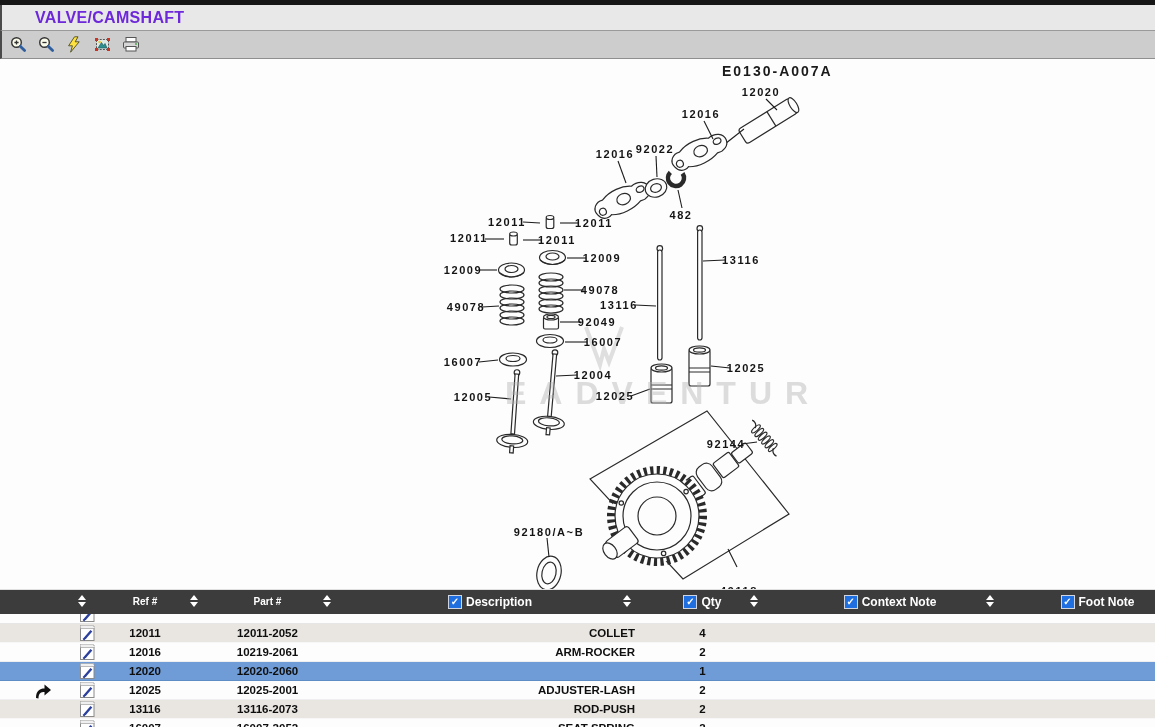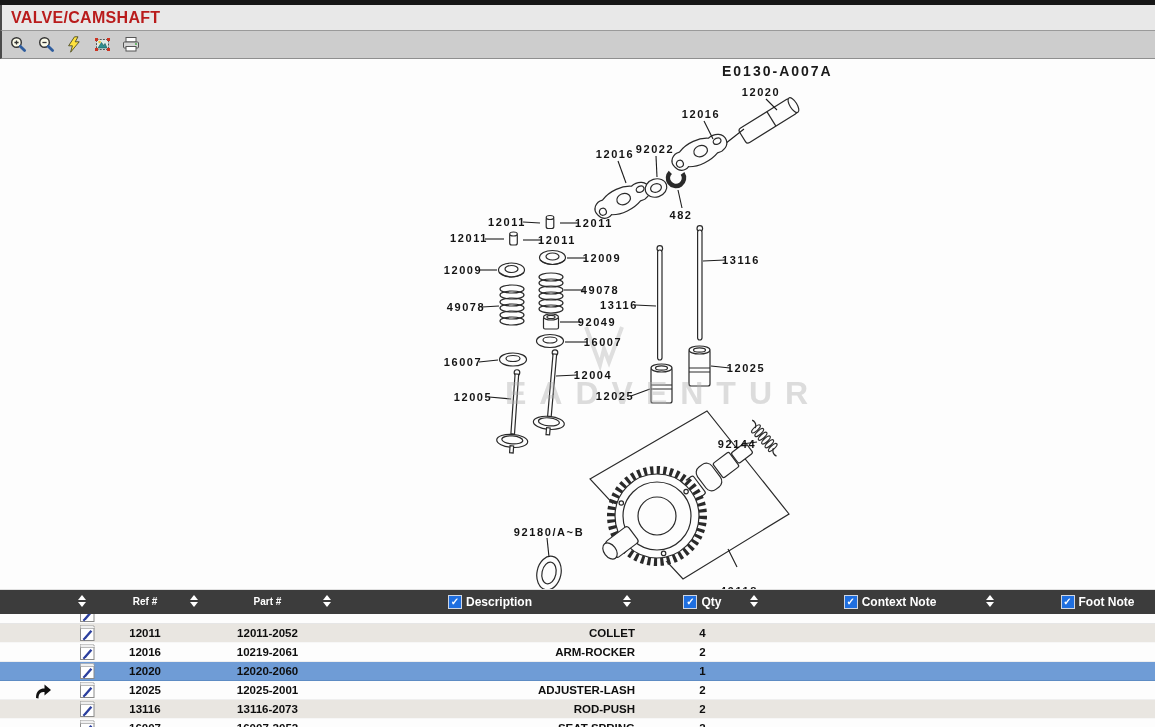--- a/index.html
+++ b/index.html
@@ -2,21 +2,21 @@
 <html><head>
 <meta charset="utf-8">
 <style>
   html,body{margin:0;padding:0;background:#777;}
   .screen{position:relative;width:1155px;height:727px;background:#fff;overflow:hidden;
           font-family:"Liberation Sans",sans-serif;}
   
   .top-strip{height:5px;background:#161616;}
   .title-bar{height:25px;background:#e8e8e8;border-bottom:1px solid #9a9a9a;border-left:2px solid #4a4a4a;
              display:flex;align-items:center;padding-left:9px;}
-  .title-bar span{font-size:16px;font-weight:700;color:#b91c1c;letter-spacing:.3px;}
+  .title-bar span{font-size:16px;font-weight:700;color:#6d28d9;letter-spacing:.3px;margin-left:24px;}
   .toolbar{height:27px;background:#cdcdcd;border-bottom:1px solid #8f8f8f;border-left:2px solid #4a4a4a;
            display:flex;align-items:center;gap:5px;padding:0 5px;}
   .tool-btn{width:21px;height:21px;display:flex;align-items:center;justify-content:center;
             background:transparent;border:1px solid transparent;cursor:pointer;}
   
   .diagram{position:relative;width:1155px;height:530px;background:#fdfdfd;}
   .parts-svg{position:absolute;left:0;top:0;}
   .drawing-number{position:absolute;left:722px;top:4px;font-size:14px;font-weight:700;
                   letter-spacing:2px;color:#1a1a1a;}
   .watermark{position:absolute;left:505px;top:316px;font-size:32px;font-weight:700;
@@ -299,21 +299,21 @@
         <span class="plabel" style="left: 600px; top: 231px;">49078</span>
         <span class="plabel" style="left: 619px; top: 246px;">13116</span>
         <span class="plabel" style="left: 741px; top: 201px;">13116</span>
         <span class="plabel" style="left: 597px; top: 263px;">92049</span>
         <span class="plabel" style="left: 603px; top: 283px;">16007</span>
         <span class="plabel" style="left: 463px; top: 303px;">16007</span>
         <span class="plabel" style="left: 593px; top: 316px;">12004</span>
         <span class="plabel" style="left: 473px; top: 338px;">12005</span>
         <span class="plabel" style="left: 615px; top: 337px;">12025</span>
         <span class="plabel" style="left: 746px; top: 309px;">12025</span>
-        <span class="plabel" style="left: 726px; top: 385px; margin-left: 11px;">92144</span>
+        <span class="plabel" style="left: 726px; top: 385px;">92144</span>
         <span class="plabel" style="left: 549px; top: 473px;">92180/A~B</span>
         <span class="plabel" style="left: 739px; top: 532px;">49118</span>
       </div>
   </div>
 
   <div class="grid-header">
     <span class="sort" style="left:78px">
         <i class="up"></i>
         <i class="dn"></i>
       </span>

